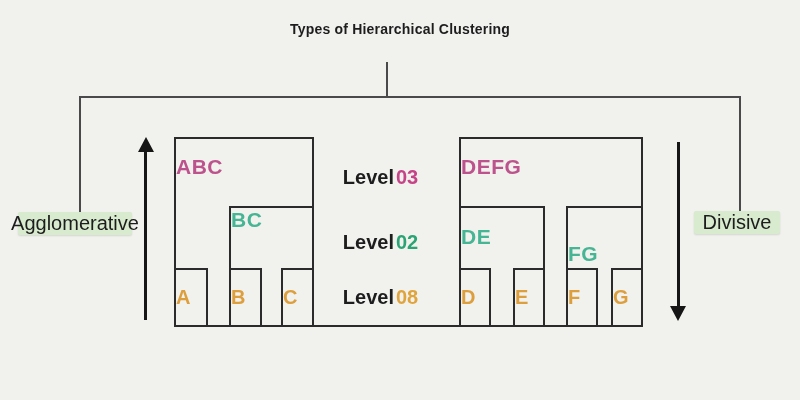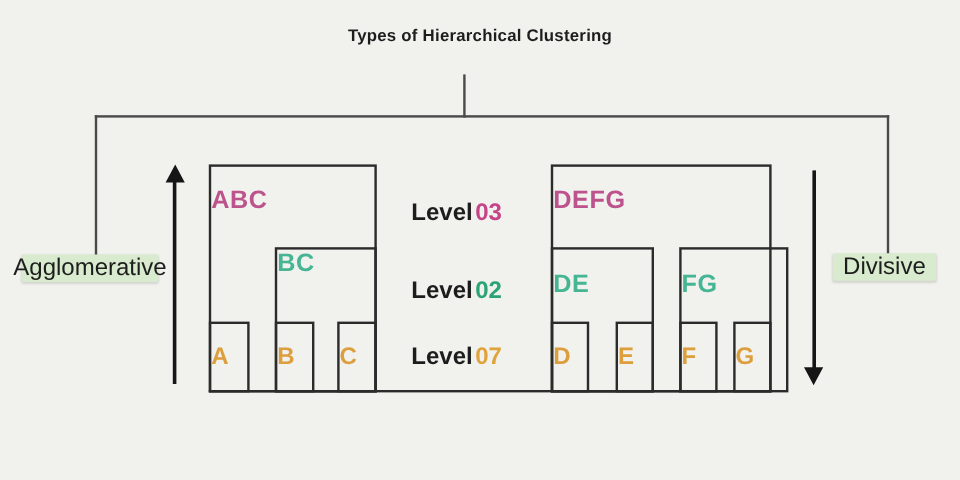--- a/index.html
+++ b/index.html
@@ -40,21 +40,21 @@
   .node{
     position:absolute;box-sizing:border-box;
     border:2px solid var(--box_border,#2b2b2b);
     display:flex;align-items:flex-start;
     background:transparent;
   }
   .abc-box{left:174px;top:137px;width:140px;height:190px;padding-top:16px;}
   .bc-box{left:229px;top:206px;width:85px;height:121px;}
   .defg-box{left:459px;top:137px;width:184px;height:190px;padding-top:16px;}
   .de-box{left:459px;top:206px;width:86px;height:121px;padding-top:17px;}
-  .fg-box{left:566px;top:206px;width:91px;height:121px;padding-top:17px;}
+  .fg-box{left:566px;top:206px;width:77px;height:121px;padding-top:34px;}
   .leaf{align-items:center;padding-top:0;}
   .a-box{left:174px;top:268px;width:34px;height:59px;}
   .b-box{left:229px;top:268px;width:33px;height:59px;}
   .c-box{left:281px;top:268px;width:33px;height:59px;}
   .d-box{left:459px;top:268px;width:32px;height:59px;}
   .e-box{left:513px;top:268px;width:32px;height:59px;}
   .f-box{left:566px;top:268px;width:32px;height:59px;}
   .g-box{left:611px;top:268px;width:32px;height:59px;}
   .baseline{position:absolute;left:174px;top:325px;width:469px;height:2px;background:var(--box_border,#2b2b2b);}
 
@@ -141,16 +141,16 @@
   <div class="level-row row3">
     <span class="lword">Level</span>
     <span class="lnum num3">03</span>
   </div>
   <div class="level-row row2">
     <span class="lword">Level</span>
     <span class="lnum num2">02</span>
   </div>
   <div class="level-row row1">
     <span class="lword">Level</span>
-    <span class="lnum num1">07</span>
+    <span class="lnum num1">08</span>
   </div>
 
 </div>
 
 </body></html>

